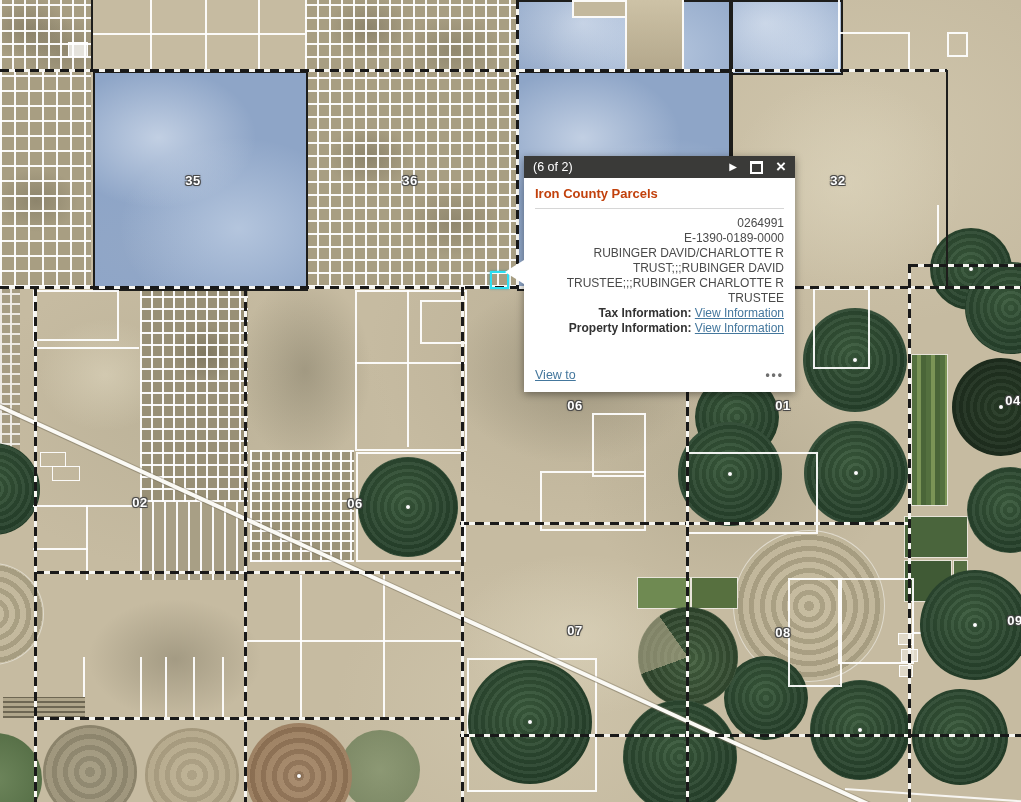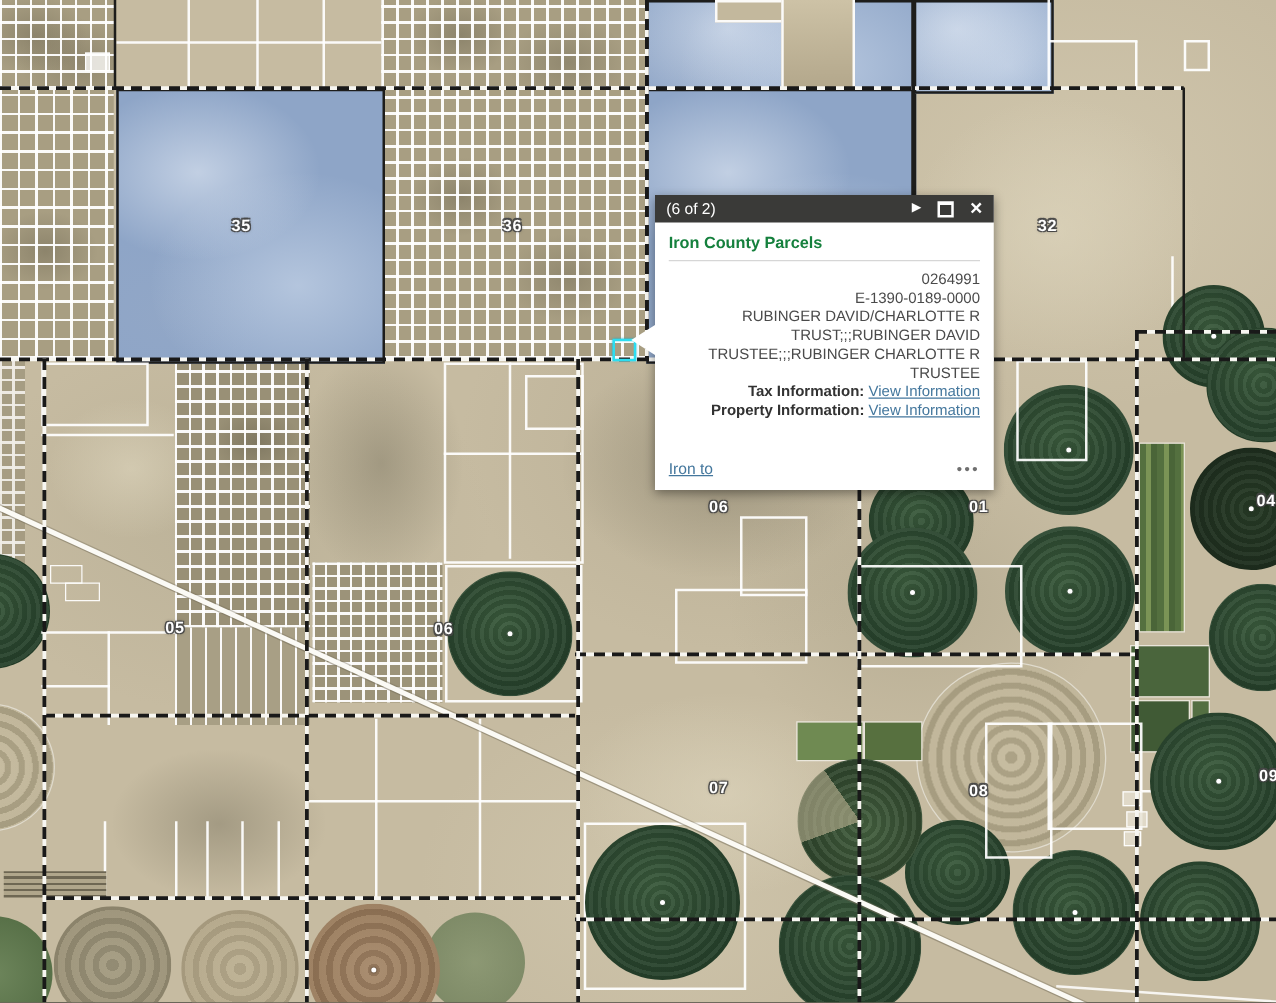--- a/index.html
+++ b/index.html
@@ -103,21 +103,21 @@
      box-shadow:0 2px 8px rgba(0,0,0,.40);}
   .ptitlebar{display:flex;align-items:center;height:22px;background:#3a3a38;color:#fff;
      padding:0 9px;font-size:12.5px;}
   .pcontrols{margin-left:auto;display:flex;align-items:center;gap:13px;}
   .icbtn{color:#fff;cursor:pointer;line-height:1;display:inline-flex;align-items:center;}
   .nexti{font-size:10px;}
   .sqicon{width:9px;height:8px;border:2px solid #fff;border-top-width:3px;display:inline-block;}
   .closei{font-size:17px;font-weight:bold;margin-top:-2px;}
   .pbody{position:relative;height:214px;padding:8px 11px 0 11px;box-sizing:border-box;
      font-size:12px;line-height:15px;color:#4a4a4a;}
-  .ptitle{font-size:13px;font-weight:bold;color:#15803d;padding-bottom:7px;border-bottom:1px solid #d6d6d6;}
+  .ptitle{font-size:13px;font-weight:bold;color:#c2410c;padding-bottom:7px;border-bottom:1px solid #d6d6d6;}
   .pfields{padding-top:7px;text-align:right;}
   .bold{font-weight:bold;color:#323232;}
   .lnk{color:#44779d;text-decoration:underline;cursor:pointer;}
   .pfooter{position:absolute;left:11px;right:11px;bottom:9px;display:flex;
      justify-content:space-between;align-items:center;font-size:12.5px;}
   .dots{color:#6f6f6f;font-size:12px;font-weight:bold;letter-spacing:2px;cursor:pointer;}
   .callout{width:0;height:0;border-top:12px solid transparent;border-bottom:12px solid transparent;
      border-right:19px solid #fff;left:505px;top:260px;z-index:11;}
   .z1{z-index:1}.z2{z-index:2}.z3{z-index:3}.z4{z-index:4}.z5{z-index:5}
 </style>
@@ -242,21 +242,21 @@
   <div class="abs dkl z4" style="left:946px;top:70px;width:2px;height:217px"></div>
   <div class="abs dashv z4" style="left:34px;top:287px;height:515px"></div>
   <div class="abs dashv z4" style="left:244px;top:287px;height:515px"></div>
   <div class="abs dashv z4" style="left:461px;top:287px;height:515px"></div>
   <div class="abs dashv z4" style="left:686px;top:287px;height:515px"></div>
   <div class="abs dashv z4" style="left:908px;top:264px;height:538px"></div>
 
   <span class="abs slabel z5" style="left:193px;top:180px">35</span>
   <span class="abs slabel z5" style="left:410px;top:180px">36</span>
   <span class="abs slabel z5" style="left:838px;top:180px">32</span>
-  <span class="abs slabel z5" style="left:140px;top:502px">05</span>
+  <span class="abs slabel z5" style="left:140px;top:502px">02</span>
   <span class="abs slabel z5" style="left:355px;top:503px">06</span>
   <span class="abs slabel z5" style="left:575px;top:405px">06</span>
   <span class="abs slabel z5" style="left:783px;top:405px">01</span>
   <span class="abs slabel z5" style="left:1013px;top:400px">04</span>
   <span class="abs slabel z5" style="left:575px;top:630px">07</span>
   <span class="abs slabel z5" style="left:783px;top:632px">08</span>
   <span class="abs slabel z5" style="left:1015px;top:620px">09</span>
 
   <div class="abs sel z5" style="left:490px;top:271px;width:15px;height:14px"></div>
 
@@ -282,19 +282,19 @@
         <div>
           <span class="bold">Tax Information:</span>
           <span class="lnk">View Information</span>
         </div>
         <div>
           <span class="bold">Property Information:</span>
           <span class="lnk">View Information</span>
         </div>
       </div>
       <div class="pfooter">
-        <span class="lnk">Iron to</span>
+        <span class="lnk">View to</span>
         <span class="dots">•••</span>
       </div>
     </div>
   </div>
 
 </div>
 
 </body></html>

